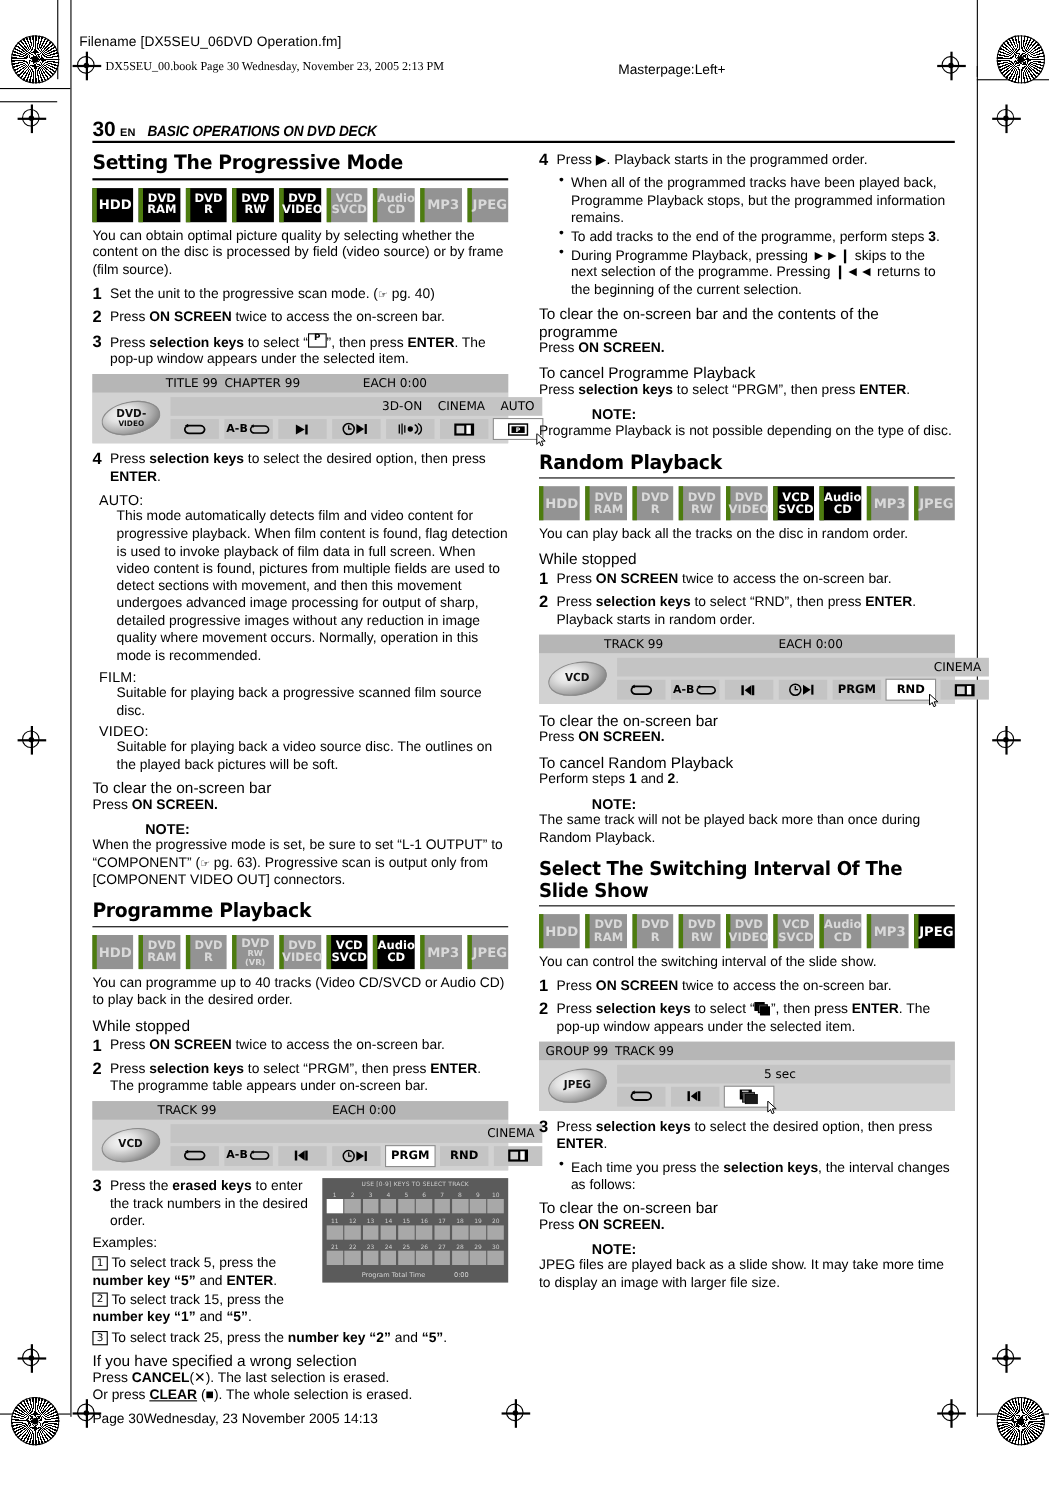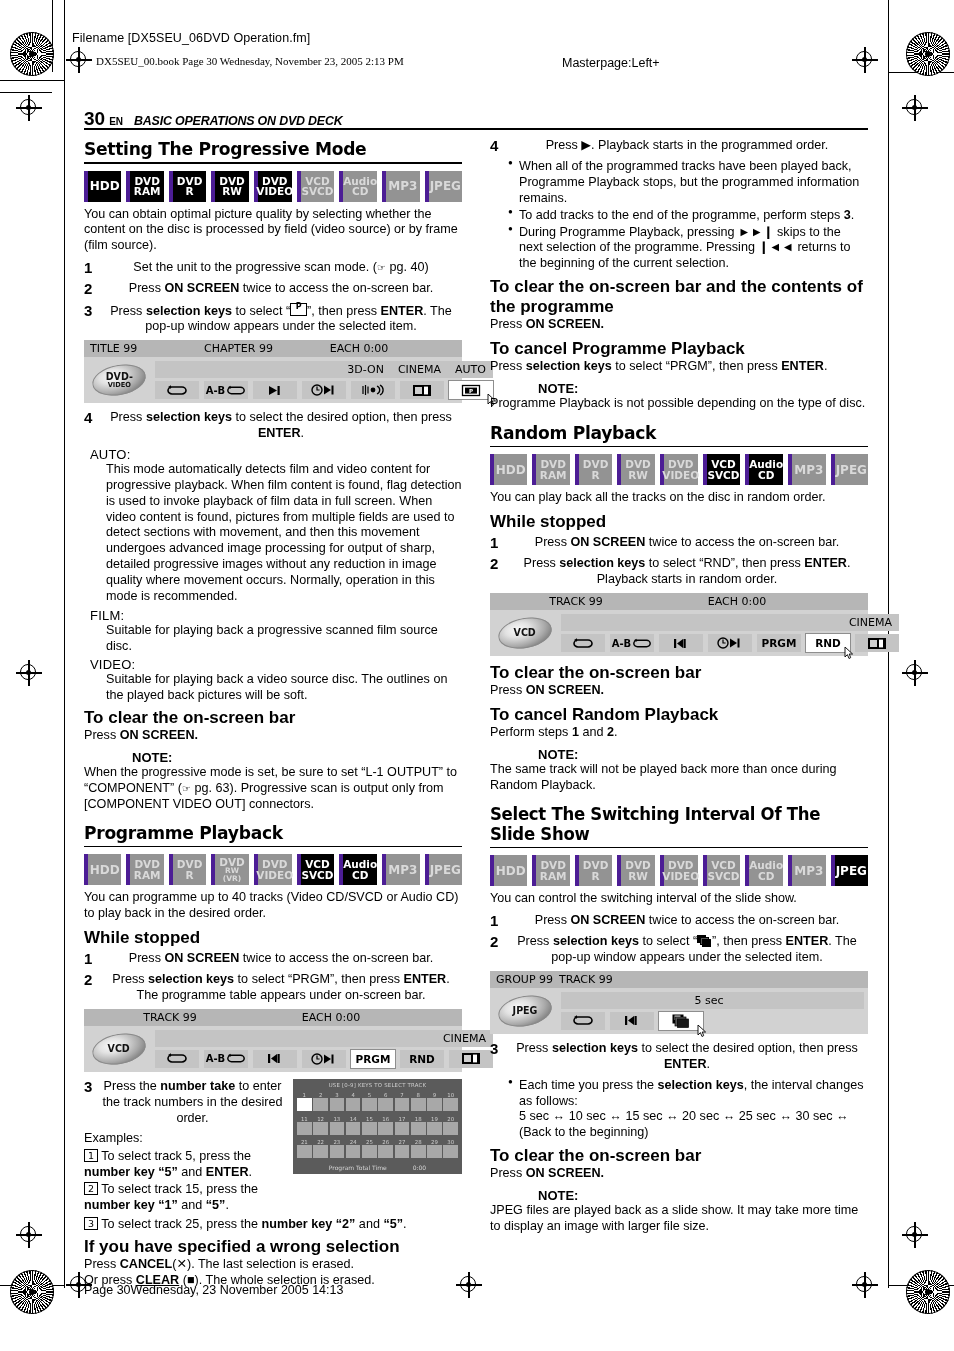--- a/index.html
+++ b/index.html
@@ -44,43 +44,43 @@
     font-family:"DejaVu Sans", sans-serif;
     transform:scaleX(.95);transform-origin:left;
   }
   .sec-rule{height:1.6px;background:#000;margin-bottom:7px;}
 
   
   .badges{display:flex;gap:5px;margin:2px 0 5px 0;}
   .badge{
     width:38px;height:31px;display:flex;flex-direction:column;align-items:center;justify-content:center;
     font-family:"DejaVu Sans", sans-serif;font-weight:bold;line-height:1.0;
-    border-left:4px solid #4c1d95;box-sizing:border-box;
+    border-left:4px solid #4d7c0f;box-sizing:border-box;
   }
   .badge span{display:block;text-align:center;}
   .badge.on{background:#000;color:#fff;}
   .badge.off{background:#939393;color:#d9d9d9;}
   .badge .l1{font-size:10.5px;}
   .badge .l2{font-size:10.5px;}
   .badge .one{font-size:12px;}
   .badge .tiny{font-size:7.5px;}
 
   
   p{margin:0 0 6px 0;font-size:12.6px;line-height:1.26;}
   .b{font-weight:bold;}
   .step{display:flex;margin-bottom:5px;}
   .step .num{font-weight:bold;font-size:15px;width:16px;flex:0 0 16px;line-height:1.08;}
-  .step .txt{font-size:12.6px;line-height:1.26;flex:1;text-align:center;}
+  .step .txt{font-size:12.6px;line-height:1.26;flex:1;}
   .bullets{margin:0 0 5px 0;padding:0;list-style:none;}
   .bullets li{font-size:12.6px;line-height:1.26;margin:0 0 1px 0;padding-left:13px;position:relative;}
   .bullets li::before{content:"\25CF";position:absolute;left:2px;top:-1px;font-size:8px;}
   .bullets.indent{margin-left:16px;}
   .deflabel{font-size:13px;margin:3px 0 0 6px;letter-spacing:.2px;}
   .defbody{font-size:12.6px;line-height:1.26;margin:0 0 3px 22px;}
-  .subhead{font-size:17px;font-weight:bold;margin:4px 2px 0 0;}
+  .subhead{font-size:14px;font-weight:normal;margin:4px 2px 0 0;}
   .notehead{font-size:13px;font-weight:bold;margin:5px 0 0 0;padding-left:48px;}
   .hand{font-family:"DejaVu Sans",sans-serif;font-size:10px;}
 
   
   .ico-prog{display:inline-block;width:15px;height:11px;background:#fff;border:1px solid #000;
             vertical-align:-1px;position:relative;}
   .ico-prog::after{content:"P";position:absolute;left:0;right:0;top:-2px;text-align:center;
             font-size:8px;font-weight:bold;font-family:"DejaVu Sans",sans-serif;}
   .ico-slide{display:inline-block;width:15px;height:12px;vertical-align:-2px;position:relative;}
   .ico-slide i{position:absolute;background:#000;border:1px solid #000;box-sizing:border-box;}
@@ -273,21 +273,21 @@
     <div class="txt">Press <span class="b">ON SCREEN</span> twice to access the on-screen bar.</div>
   </div>
 
   <div class="step">
     <div class="num">3</div>
     <div class="txt">Press <span class="b">selection keys</span> to select “<span class="ico-prog"></span>”, then press <span class="b">ENTER</span>. The pop-up window appears under the selected item.</div>
   </div>
 
   <div class="osb">
     <div class="osb-head">
-      <div class="cell" style="width:108px;text-align:left">TITLE 99</div>
+      <div class="cell" style="width:108px;text-align:right">TITLE 99</div>
       <div class="cell" style="width:104px;">CHAPTER 99</div>
       <div class="cell" style="width:90px;text-align:center">EACH 0:00</div>
     </div>
     <div class="osb-body">
       <div class="osb-disc">
         <div class="disc">
           <div class="dlabel"><span>DVD-</span><small>VIDEO</small></div>
         </div>
       </div>
       <div class="osb-right">
@@ -478,21 +478,21 @@
           </div>
         </div>
       </div>
     </div>
   </div>
 
   <div class="row-split">
     <div class="lft">
       <div class="step">
         <div class="num">3</div>
-        <div class="txt">Press the <span class="b">number take</span> to enter the track numbers in the desired order.</div>
+        <div class="txt">Press the <span class="b">erased keys</span> to enter the track numbers in the desired order.</div>
       </div>
       <p style="margin-bottom:2px">Examples:</p>
       <p style="margin-bottom:1px"><span class="boxnum">1</span> To select track 5, press the <span class="b">number key “5”</span> and <span class="b">ENTER</span>.</p>
       <p style="margin-bottom:1px"><span class="boxnum">2</span> To select track 15, press the <span class="b">number key “1”</span> and <span class="b">“5”</span>.</p>
     </div>
     <div class="prgtable">
       <div class="ptitle">USE [0-9] KEYS TO SELECT TRACK</div>
       <div class="prgrow">
         <div class="prgcell first">
             <div class="n">1</div>
@@ -870,21 +870,21 @@
         </div>
       </div>
     </div>
   </div>
 
   <div class="step">
     <div class="num">3</div>
     <div class="txt">Press <span class="b">selection keys</span> to select the desired option, then press <span class="b">ENTER</span>.</div>
   </div>
   <ul class="bullets indent">
-    <li>Each time you press the <span class="b">selection keys</span>, the interval changes as follows:<br><span>5 sec ↔ 10 sec ↔ 15 sec ↔ 20 sec ↔ 25 sec ↔ 30 sec ↔ (Back to the beginning)</span></li>
+    <li>Each time you press the <span class="b">selection keys</span>, the interval changes as follows:<br></li>
   </ul>
 
   <div class="subhead">To clear the on-screen bar</div>
   <p>Press <span class="b">ON SCREEN.</span></p>
 
   <div class="notehead">NOTE:</div>
   <p>JPEG files are played back as a slide show. It may take more time to display an image with larger file size.</p>
 </div>
 
 <div class="footer">Page 30Wednesday, 23 November 2005  14:13</div>

